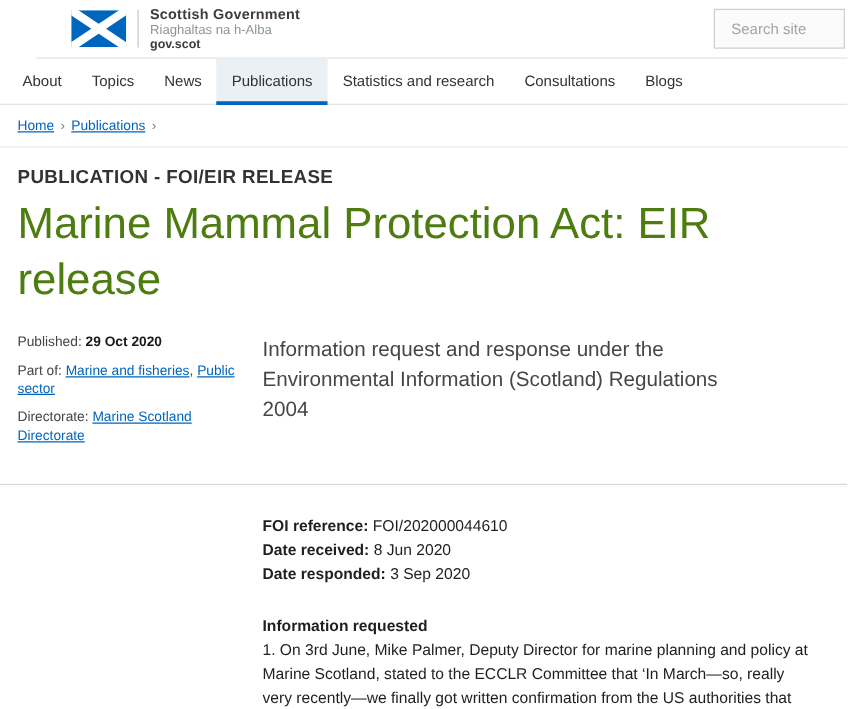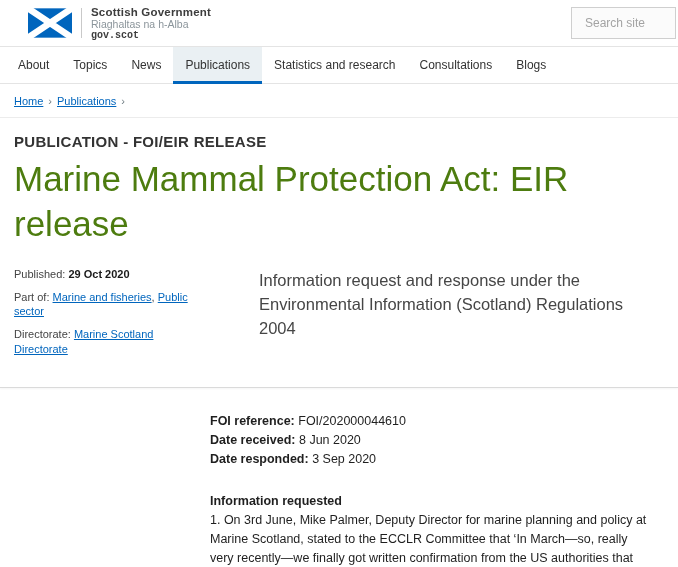--- a/index.html
+++ b/index.html
@@ -10,28 +10,29 @@
     font-family: "Liberation Sans", sans-serif;
     color: #333333;
   }
 
   
   .site-header {
     display: flex; align-items: center;
     height: 47px;
     padding: 0 2px 0 28px;
     border-bottom: 1px solid #e4e4e4;
+    margin-left: 29px;
   }
   .site-logo { display: flex; align-items: center; cursor: pointer; }
   .flag { width: 44px; height: 30px; display: block; }
   .logo-divider { width: 1px; height: 30px; background: #c9c9c9; margin: 0 9px; }
   .logo-text { line-height: 1.05; padding-top: 1px; }
   .logo-title { font-size: 11.5px; font-weight: bold; color: #3d3d3d; letter-spacing: 0.2px; }
   .logo-gaelic { font-size: 10.5px; color: #8b959b; margin-top: 1px; }
-  .logo-domain { font-size: 10px; font-weight: bold; color: #3d3d3d; margin-top: 1px; font-family: Liberation Mono, monospace; }
+  .logo-domain { font-size: 10px; font-weight: bold; color: #3d3d3d; margin-top: 1px; }
   .search-input {
     margin-left: auto;
     width: 105px; height: 32px;
     border: 1px solid #cfcfcf;
     background: #fbfbfb;
     font-family: "Liberation Sans", sans-serif;
     font-size: 12px;
     padding: 0 8px 0 13px;
     color: #555;
     outline: none;
@@ -77,21 +78,20 @@
     font-size: 35px; font-weight: 300;
     line-height: 1.28; color: #4d7c0f;
     max-width: 620px;
     margin-top: 7px;
   }
 
   
   .meta-summary {
     display: flex;
     padding: 20px 14px 22px 14px;
-    justify-content: space-between;
   }
   .metadata { width: 196px; flex-shrink: 0; font-size: 11px; }
   .meta-row { margin-bottom: 9px; color: #444; line-height: 1.3; }
   .meta-row strong { color: #1a1a1a; }
   .metadata a { color: #0065bd; text-decoration: underline; }
   .summary {
     font-size: 16.5px; color: #464646;
     line-height: 24px; max-width: 405px;
     padding-top: 1px;
   }

